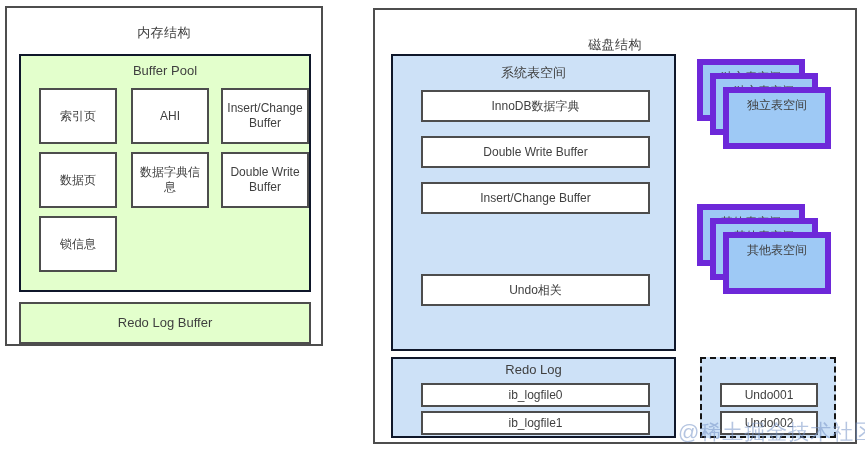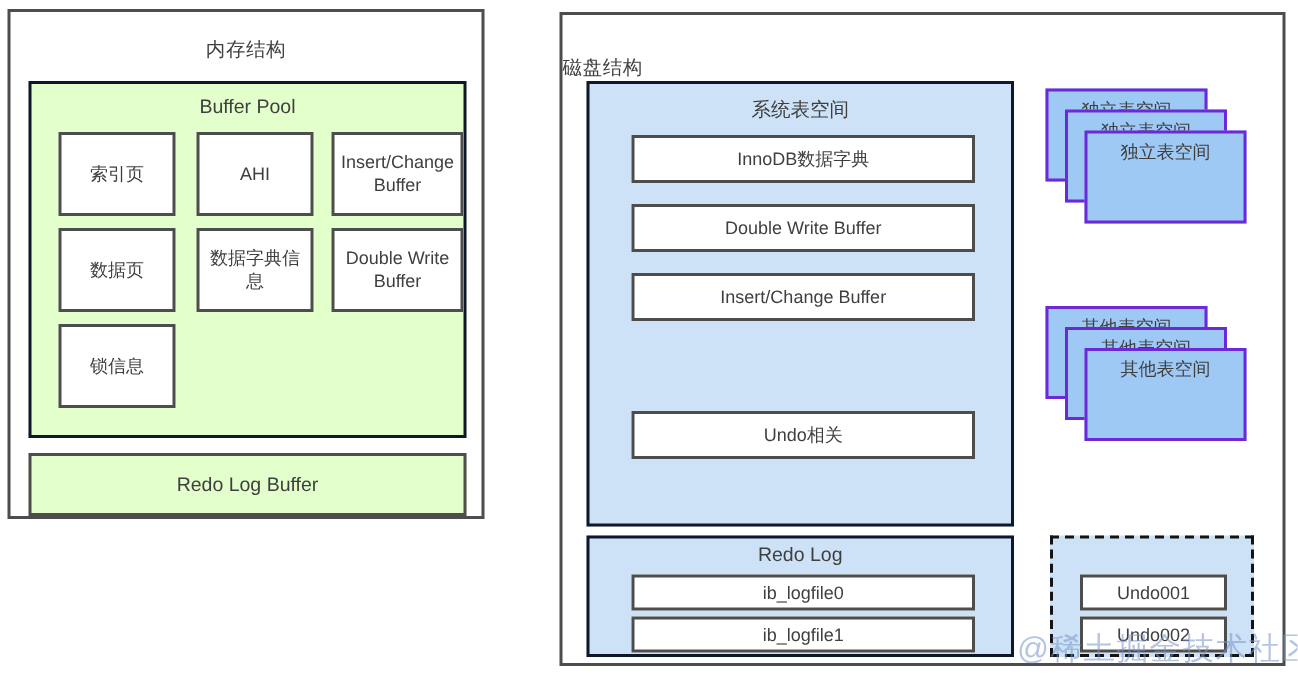--- a/index.html
+++ b/index.html
@@ -27,21 +27,21 @@
   #disk-panel   { left: 373px; top: 8px; width: 484px; height: 436px; }
 
   .panel-title {
     position: absolute;
     font-size: 13px;
     color: #3f3f3f;
     white-space: nowrap;
     letter-spacing: 0.4px;
   }
   #memory-title { left: 0; right: 0; top: 16px; text-align: center; }
-  #disk-title   { left: 0; right: 0; top: 26px; }
+  #disk-title   { left: 0; right: 0; top: 26px; text-align: center; }
 
   
   .group {
     position: absolute;
     box-sizing: border-box;
     border: 2px solid #0f172a;
   }
   .group > .group-title {
     position: absolute;
     left: 0; right: 0;
@@ -89,21 +89,21 @@
   #undo-group {
     left: 325px; top: 347px; width: 136px; height: 81px;
     border: 2px dashed #141414;
   }
   #undo-group > .group-title { top: 3px; }
 
   
   .stack-card {
     position: absolute;
     box-sizing: border-box;
-    border: 2px solid #6d28d9;
+    border: 6px solid #6d28d9;
     background: #9ec9f5;
     font-size: 12px;
     color: #3f3f3f;
     text-align: center;
     padding-top: 4px;
     white-space: nowrap;
   }
 
   #watermark {
     position: absolute;

